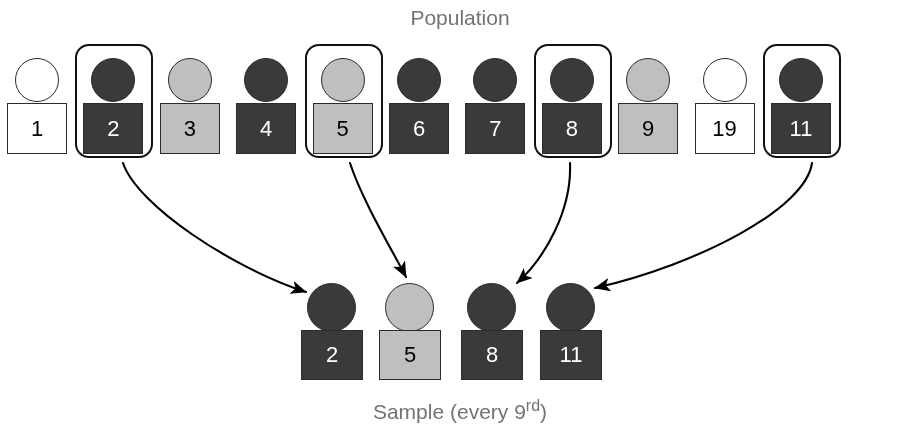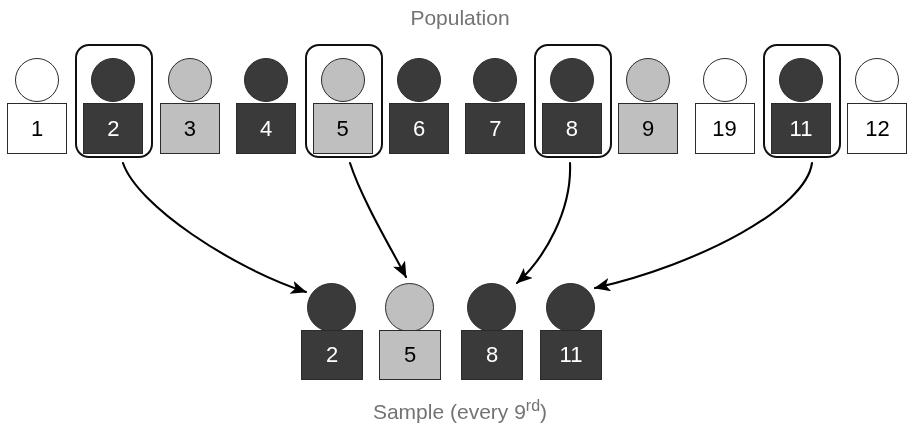--- a/index.html
+++ b/index.html
@@ -208,24 +208,20 @@
         <div class="pop-square fill-light">9</div>
       </div>
       <div class="pop-item" style="left: 687.6px;">
         <div class="pop-circle fill-white"></div>
         <div class="pop-square fill-white">19</div>
       </div>
       <div class="pop-item" style="left: 764px;">
         <div class="highlight-box"></div>
         <div class="pop-circle fill-dark"></div>
         <div class="pop-square fill-dark">11</div>
-      </div>
-      <div class="pop-item" style="left: 840.4px;">
-        <div class="pop-circle fill-white"></div>
-        <div class="pop-square fill-white">12</div>
       </div>
     </div>
 
   <svg id="arrow-layer" viewBox="0 0 920 437">
     <defs>
       <marker id="ahead" markerWidth="9" markerHeight="9" refX="7.2" refY="3.2" orient="auto" markerUnits="strokeWidth">
         <path d="M0,0 L7.6,3.2 L0,6.4 L1.9,3.2 Z" fill="#000000"></path>
       </marker>
     </defs>
     <g id="arrow-paths" fill="none" stroke="#000000" stroke-width="2.1">

